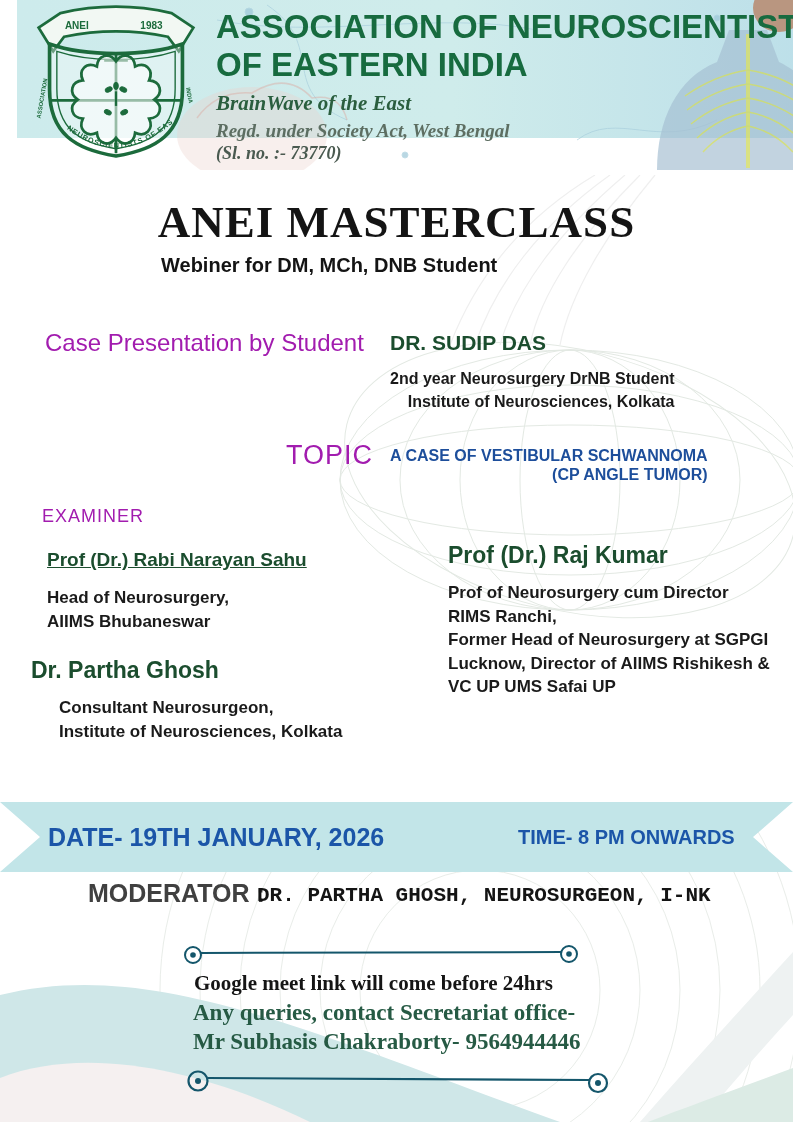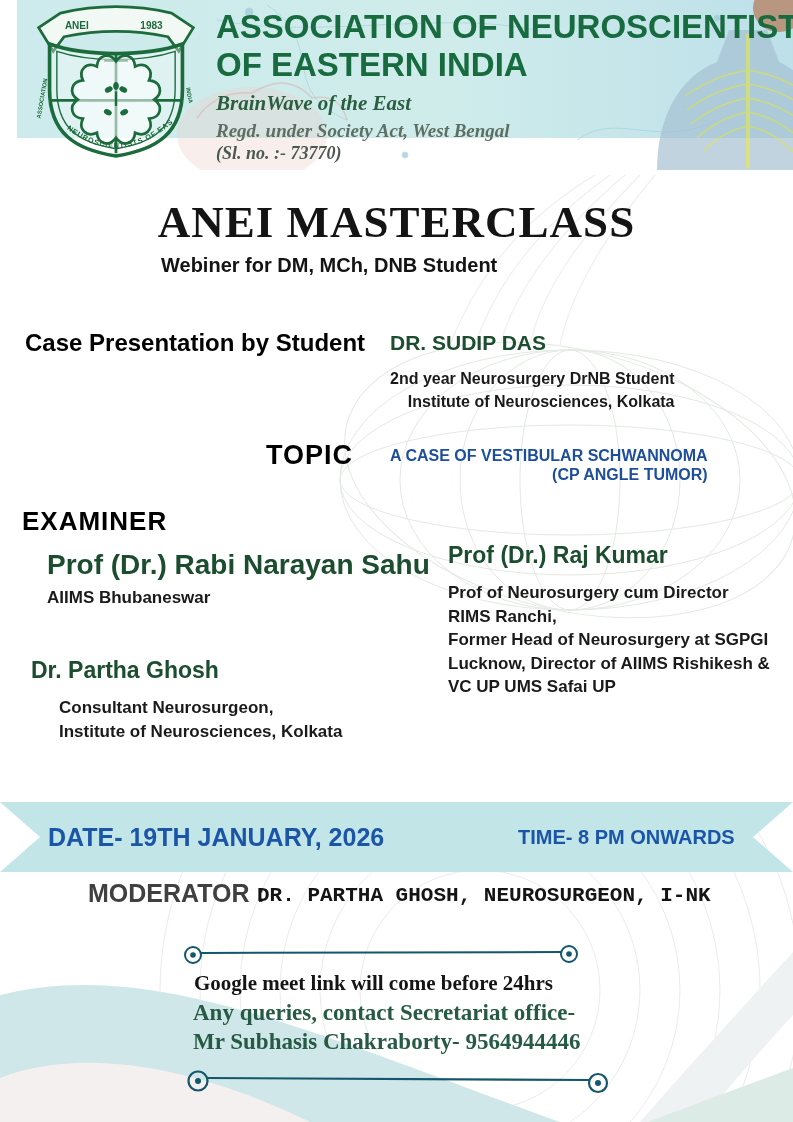--- a/index.html
+++ b/index.html
@@ -27,21 +27,21 @@
   
   .main-title{
     position:absolute; left:0; top:196px; width:100%; text-align:center;
     font-family:"Liberation Serif",serif; font-weight:bold; font-size:45px;
     letter-spacing:1px; color:#141414; z-index:2;
   }
   .subtitle{
     position:absolute; left:161px; top:254px; font-weight:bold; font-size:20px;
     color:#141414; z-index:2;
   }
-  .blue-h{color:#000000; font-weight:bold; position:absolute; z-index:2; white-space:nowrap;}
+  .blue-h{color:#a21caf; font-weight:normal; position:absolute; z-index:2; white-space:nowrap;margin-left:20px;}
   .green-name{color:#1b4d2e; font-weight:bold; position:absolute; z-index:2; white-space:nowrap;}
   .black-lines{color:#1a1a1a; font-weight:bold; position:absolute; z-index:2; white-space:nowrap;}
   .black-lines span, .blue-lines span{display:block;}
   .blue-lines{color:#1d4e9b; font-weight:bold; position:absolute; z-index:2; white-space:nowrap;}
   
   .banner{
     position:absolute; left:0; top:762px; width:793px; height:70px;
     background:#c2e5e8; z-index:2;
     clip-path:polygon(0 0,100% 0,calc(100% - 40px) 50%,100% 100%,0 100%,40px 50%);
     margin-top:40px;
@@ -184,24 +184,25 @@
     <span>2nd year Neurosurgery DrNB Student</span>
     <span>Institute of Neurosciences, Kolkata</span>
   </div>
 
   <div class="blue-h" style="left:266px; top:440px; font-size:27px; letter-spacing:1px;">TOPIC</div>
   <div class="blue-lines" style="left:390px; top:446px; font-size:16px; line-height:19px;text-align:right;">
     <span>A CASE OF VESTIBULAR SCHWANNOMA</span>
     <span>(CP ANGLE TUMOR)</span>
   </div>
 
-  <div class="blue-h" style="left:22px; top:506px; font-size:26px; letter-spacing:1px;">EXAMINER</div>
-
-  <div class="green-name" style="left:47px; top:549px; font-size:28px;">Prof (Dr.) Rabi Narayan Sahu</div>
+  <div class="blue-h" style="left:22px; top:506px; font-size:18px; letter-spacing:1px;">EXAMINER</div>
+
+  <div class="green-name" style="left:47px; top:549px; font-size:19px;text-decoration:underline;">Prof (Dr.) Rabi Narayan Sahu</div>
   <div class="black-lines" style="left:47px; top:586px; font-size:17px; line-height:24px;">
+    <span>Head of Neurosurgery,</span>
     <span>AIIMS Bhubaneswar</span>
   </div>
 
   <div class="green-name" style="left:31px; top:657px; font-size:23px;">Dr. Partha Ghosh</div>
   <div class="black-lines" style="left:47px; top:696px; font-size:17px; line-height:24px;margin-left:12px;">
     <span>Consultant Neurosurgeon,</span>
     <span>Institute of Neurosciences, Kolkata</span>
   </div>
 
   <div class="green-name" style="left:448px; top:542px; font-size:23px;">Prof (Dr.) Raj Kumar</div>

